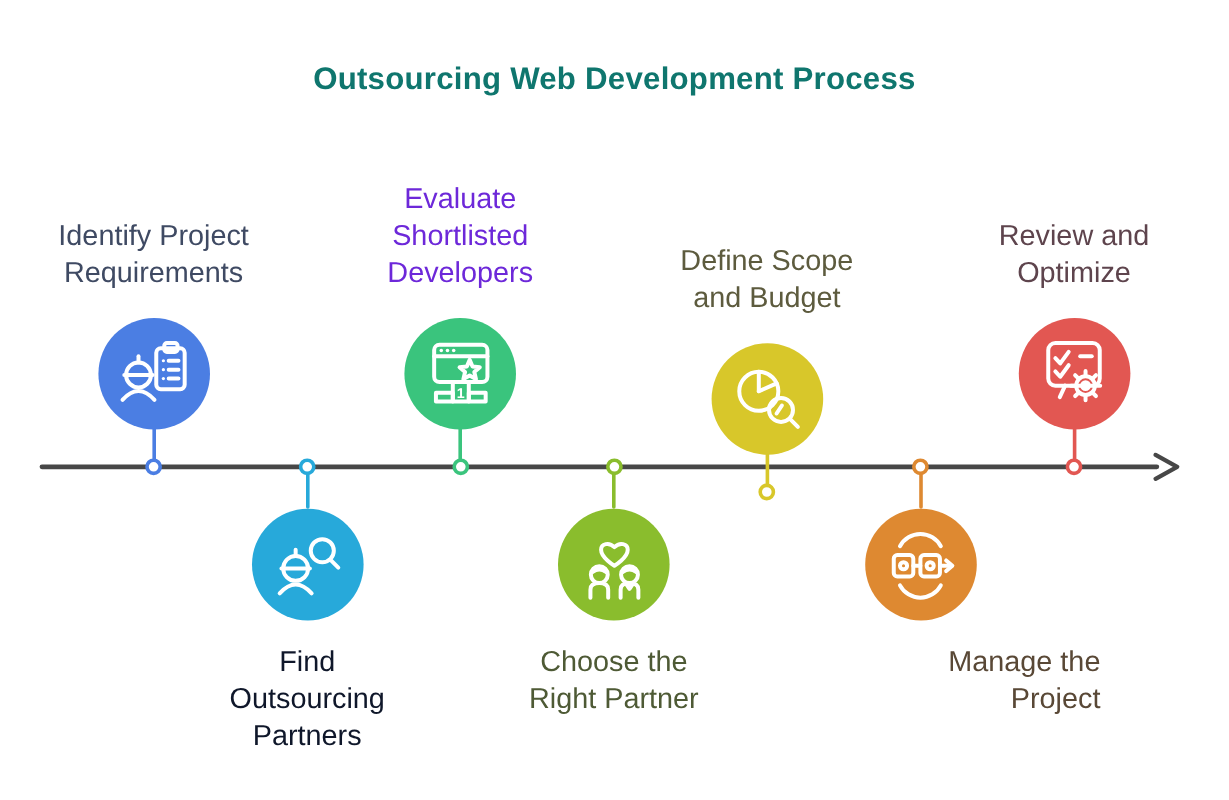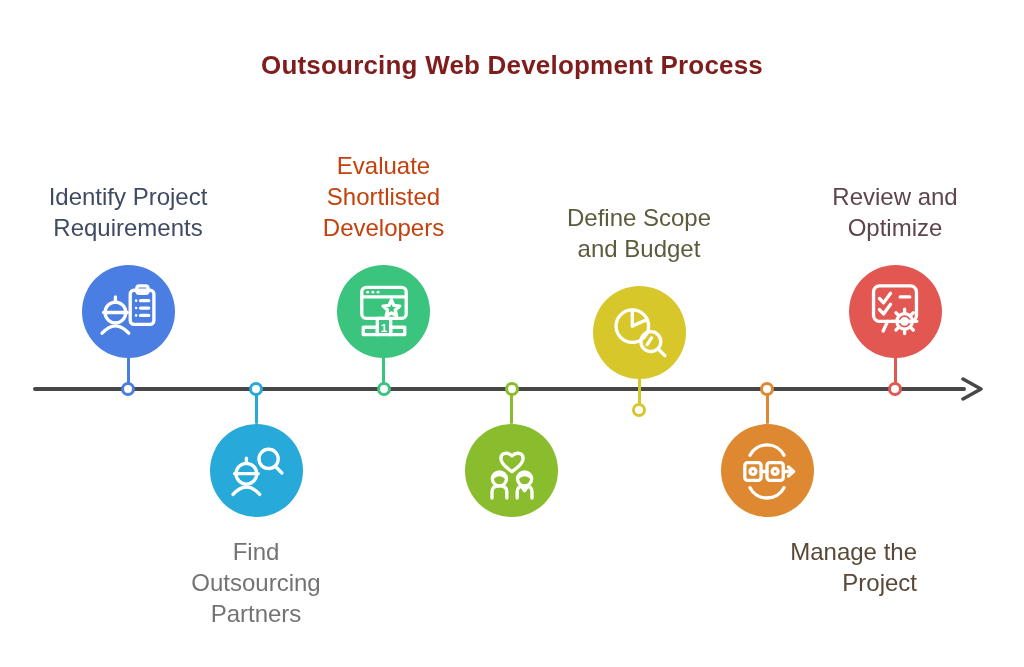--- a/index.html
+++ b/index.html
@@ -3,21 +3,21 @@
 <meta charset="utf-8">
 <style>
   html,body { margin:0; padding:0; background:#fff; }
   .canvas {
     position:relative; width:1024px; height:667px; background:#ffffff;
     font-family:"Liberation Sans", sans-serif; overflow:hidden;
   }
   .title {
     position:absolute; top:49px; left:0; width:100%;
     text-align:center; font-size:26px; line-height:32px; font-weight:700;
-    color:#7f1d1d; letter-spacing:0.2px;
+    color:#0f766e; letter-spacing:0.2px;
   }
   .axis {
     position:absolute; left:33px; top:387px; width:933px; height:3.5px;
     background:#474747; border-radius:2px;
   }
   .arrowhead { position:absolute; left:960px; top:377px; width:26px; height:24px; }
   .step { position:absolute; top:0; width:300px; height:667px; pointer-events:none; }
   .stem { position:absolute; left:148.5px; width:3px; border-radius:2px; }
   .node {
     position:absolute; left:143px; top:382px; width:8px; height:8px;
@@ -77,21 +77,21 @@
             <svg viewBox="0 0 100 100">
               <circle cx="37" cy="55" r="14"></circle>
               <path d="M21 55 H53"></path>
               <path d="M37 34 V41"></path>
               <path d="M19 83 Q37 63 55 83"></path>
               <circle cx="67" cy="35" r="13"></circle>
               <path d="M76 45 L85 54"></path>
             </svg>
           </span>
         </div>
-        <div class="label" style="color: #737373; top: 536px;">Find
+        <div class="label" style="color: #0f172a; top: 536px;">Find
 Outsourcing
 Partners</div>
       </div>
       <div class="step" style="left: 233.5px;">
         <div class="stem" style="background: rgb(58, 196, 125); top: 355px; height: 34px;"></div>
         <div class="node" style="border-color: rgb(58, 196, 125);"></div>
         <div class="circle" style="background: rgb(58, 196, 125); top: 264.5px;">
           <span class="icon">
             <svg viewBox="0 0 100 100">
               <rect x="20" y="18" width="60" height="42" rx="6"></rect>
@@ -100,41 +100,43 @@
               <circle class="fw" cx="35" cy="24.5" r="2"></circle>
               <circle class="fw" cx="42" cy="24.5" r="2"></circle>
               <path d="M60,35 L63.2,42.5 L71.4,43.3 L65.2,48.7 L67.1,56.7 L60,52.5 L52.9,56.7 L54.8,48.7 L48.6,43.3 L56.8,42.5 Z"></path>
               <rect x="41" y="60" width="18" height="22"></rect>
               <rect x="22" y="72" width="19" height="10"></rect>
               <rect x="59" y="72" width="19" height="10"></rect>
               <text class="fw" x="50" y="78" font-size="16" font-weight="bold" text-anchor="middle">1</text>
             </svg>
           </span>
         </div>
-        <div class="label" style="color: #c2410c; bottom: 424px;">Evaluate
+        <div class="label" style="color: #6d28d9; bottom: 424px;">Evaluate
 Shortlisted
 Developers</div>
       </div>
       <div class="step" style="left: 361.5px;">
         <div class="stem" style="background: rgb(138, 189, 45); top: 389px; height: 35px;"></div>
         <div class="node" style="border-color: rgb(138, 189, 45);"></div>
         <div class="circle" style="background: rgb(138, 189, 45); top: 423.5px;">
           <span class="icon">
             <svg viewBox="0 0 100 100">
               <path d="M50 52 C50 52 35 43 35 34 C35 27 44 25 50 31 C56 25 65 27 65 34 C65 43 50 52 50 52 Z"></path>
               <circle cx="33" cy="62" r="9.5"></circle>
               <path d="M25.5 59 Q33 53.5 40.5 59"></path>
               <path d="M23 88 L23 79 Q23 71.5 33 71.5 Q43 71.5 43 79 L43 88"></path>
               <circle cx="67" cy="62" r="9.5"></circle>
               <path d="M59.5 59 Q67 53.5 74.5 59"></path>
               <path d="M57 88 L57 79 Q57 71.5 67 71.5 Q77 71.5 77 79 L77 88"></path>
               <path d="M63 72 L67 78 L71 72"></path>
             </svg>
           </span>
         </div>
+        <div class="label" style="color: rgb(78, 90, 53); top: 536px;">Choose the
+Right Partner</div>
       </div>
       <div class="step" style="left: 489px; margin-top: 21px;">
         <div class="stem" style="background: rgb(216, 199, 42); top: 355px; height: 34px;"></div>
         <div class="node" style="border-color: rgb(216, 199, 42);"></div>
         <div class="circle" style="background: rgb(216, 199, 42); top: 264.5px;">
           <span class="icon">
             <svg viewBox="0 0 100 100">
               <circle cx="41" cy="42" r="22"></circle>
               <path d="M41 42 V20"></path>
               <path d="M41 42 L61 33"></path>

